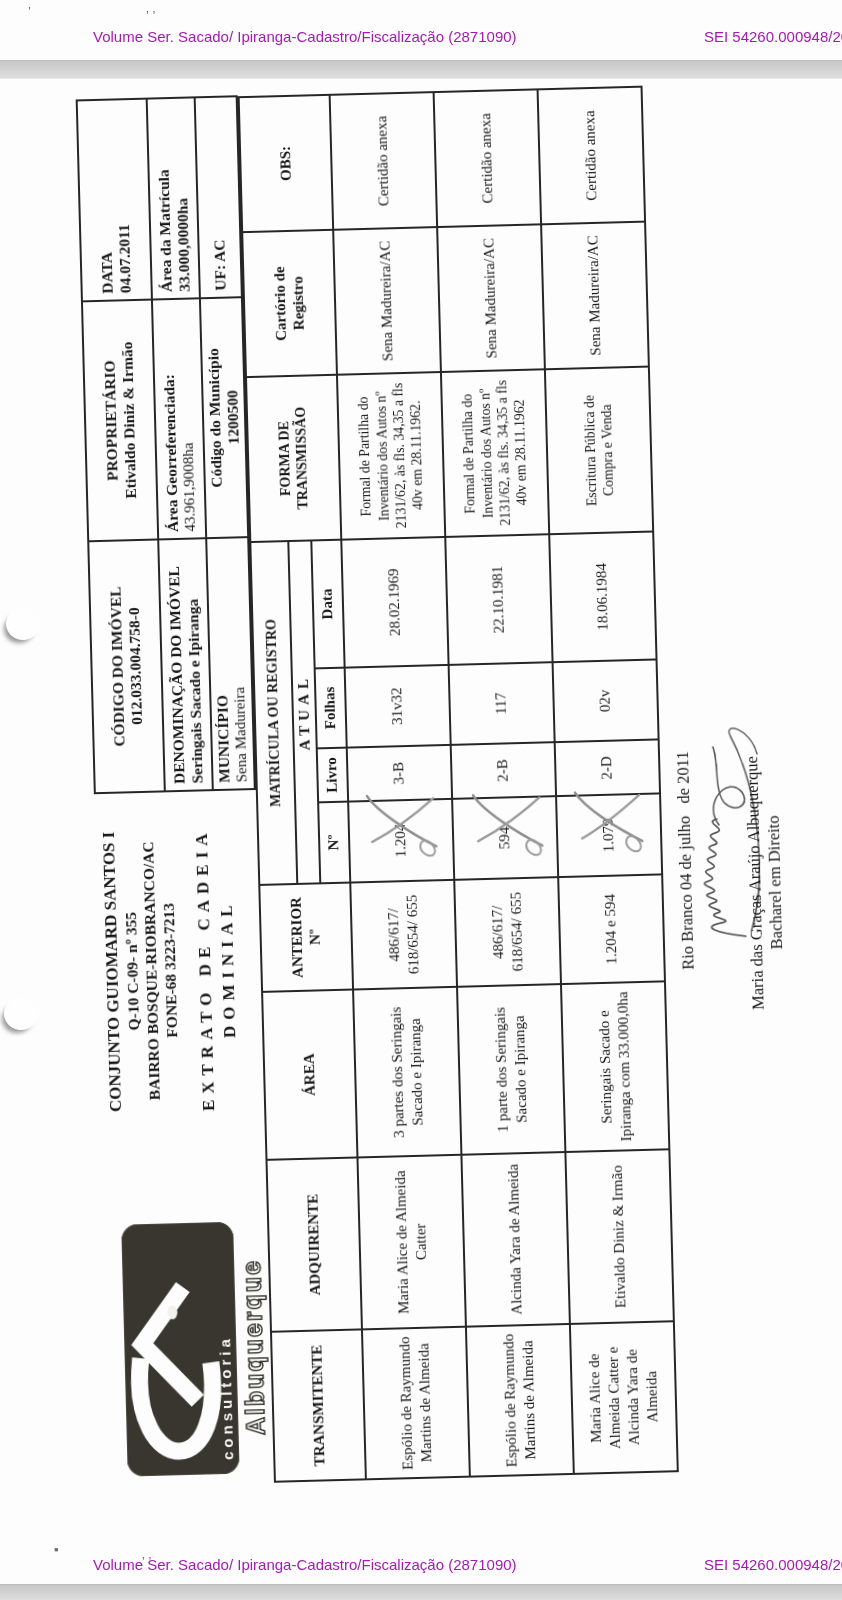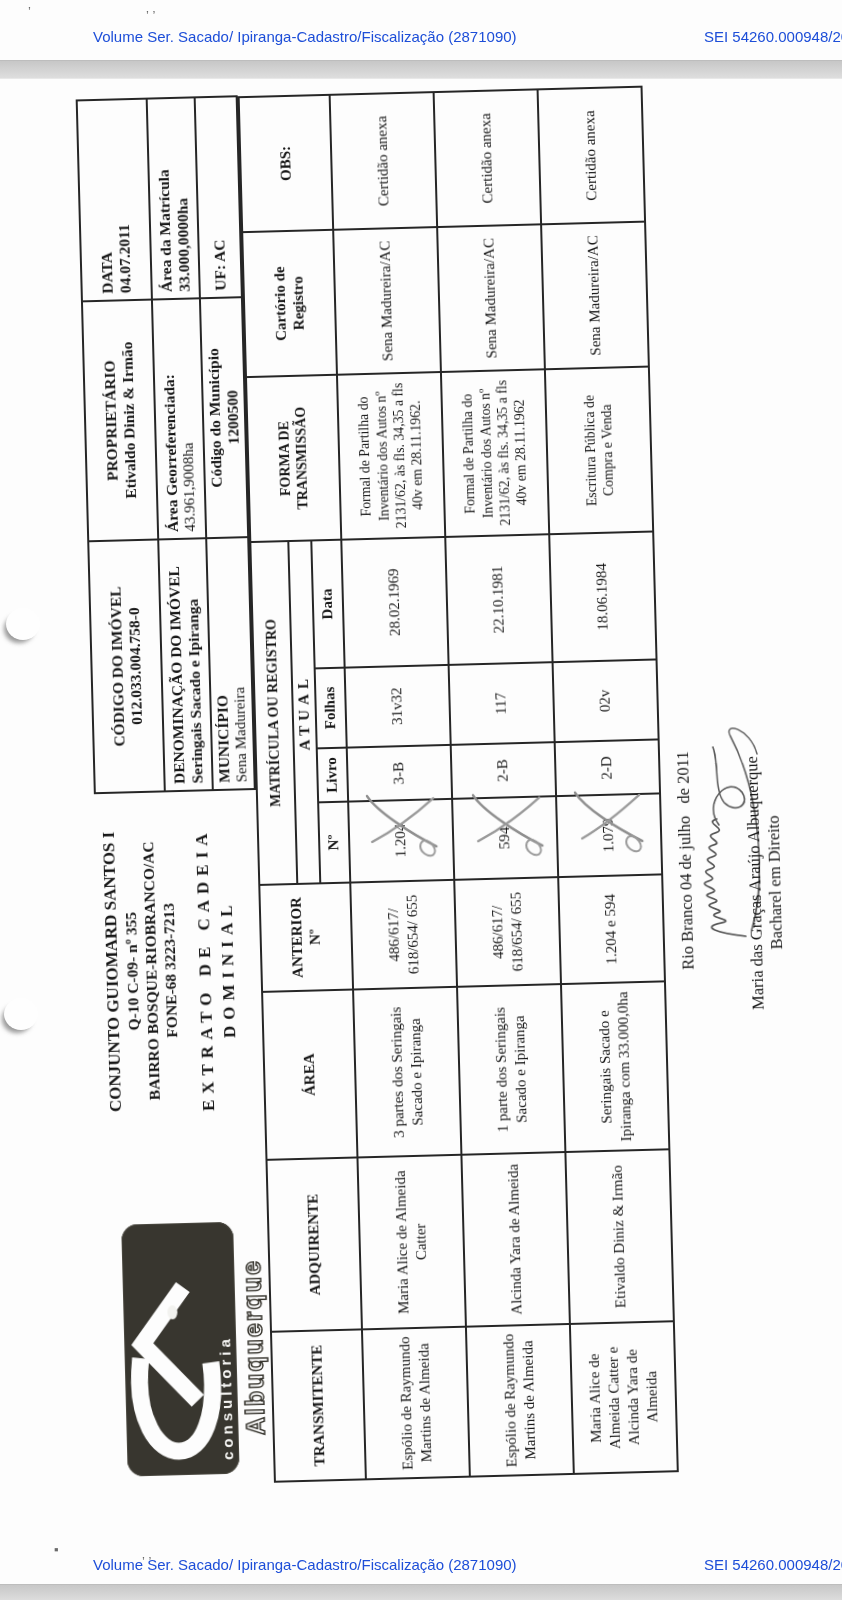--- a/index.html
+++ b/index.html
@@ -1,19 +1,19 @@
 <!DOCTYPE html>
 <html><head>
 <meta charset="utf-8">
 <style>
   html,body{margin:0;padding:0;background:#fff;}
   #stage{position:relative;width:842px;height:1600px;overflow:hidden;background:#fdfdfd;
          font-family:"Liberation Sans","DejaVu Sans",sans-serif;}
   
-  .meta-text{position:absolute;color:#1d4ed8;font-size:15px;white-space:nowrap;}
+  .meta-text{position:absolute;color:#a21caf;font-size:15px;white-space:nowrap;}
   .sep-bar{position:absolute;left:0;width:842px;background:linear-gradient(#c7c7c7,#dedede);
            border-top:1px solid #bdbdbd;border-bottom:1px solid #e8e8e8;}
   .speck{position:absolute;color:#6a6a6a;font-size:13px;}
   .punch-hole{position:absolute;width:34px;height:32px;border-radius:50%;background:#fefefe;
               box-shadow:-4px 5px 4px -2px rgba(90,90,90,.6);}
   
   .scan-doc{position:absolute;left:112px;top:1487px;width:1390px;height:730px;
             transform:rotate(-91.5deg);transform-origin:0 0;
             font-family:"Liberation Serif","DejaVu Serif",serif;color:#171717;
             filter:blur(0.3px);}

